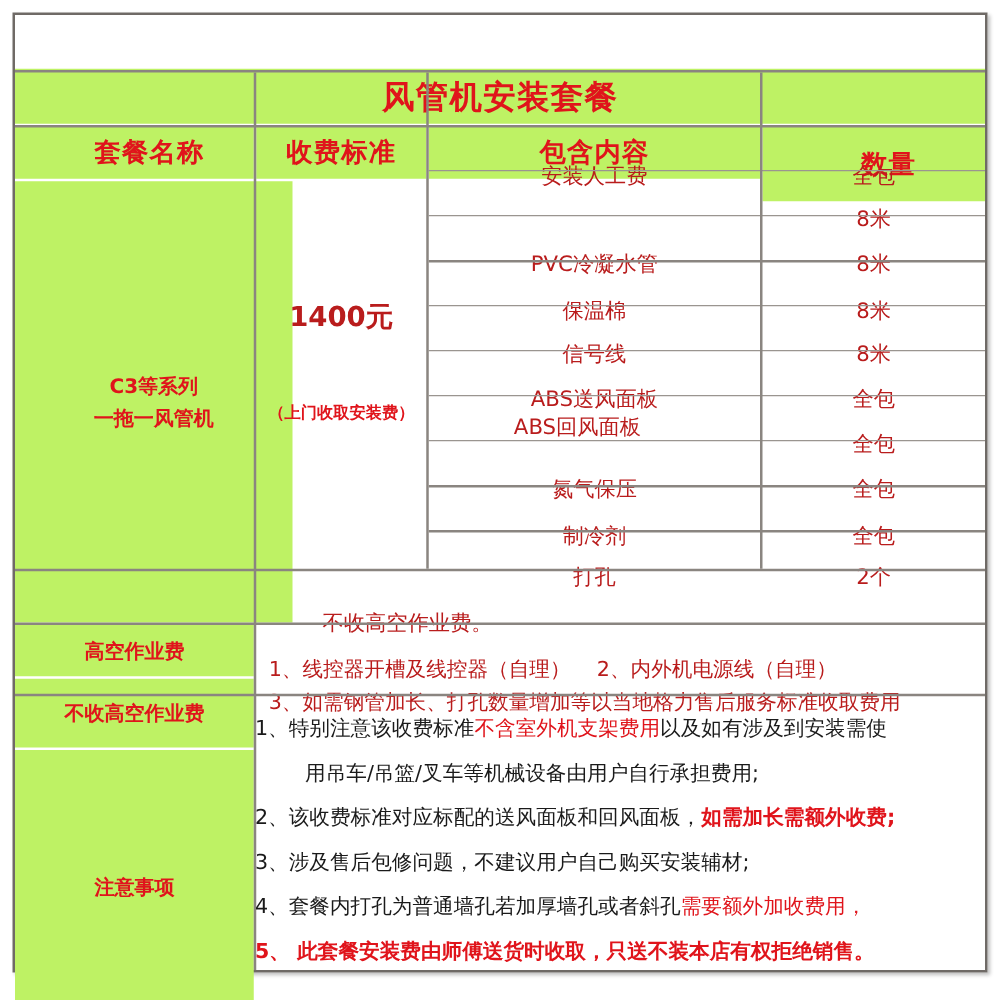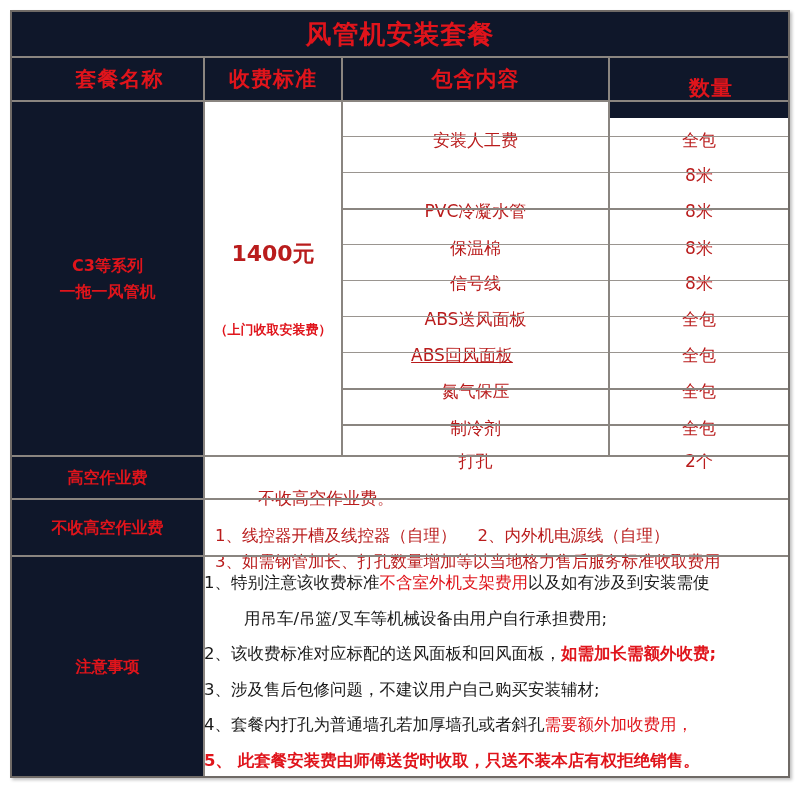--- a/index.html
+++ b/index.html
@@ -3,21 +3,21 @@
 <meta charset="utf-8">
 <style>
   html, body { margin: 0; padding: 0; background: #ffffff; }
   body { width: 800px; height: 800px; position: relative; overflow: hidden;
          font-family: "DejaVu Sans", "Liberation Sans", sans-serif; }
   .sheet { position: absolute; left: 10px; top: 10px; width: 780px; height: 768px;
            border: 2px solid #6f6a66; box-sizing: border-box;
            box-shadow: 2px 2px 3px rgba(0,0,0,0.25); background: #fff; }
   .cell { position: absolute; box-sizing: border-box; display: flex; align-items: center;
           justify-content: center; text-align: center; }
-  .peach { background: #0f172a; }
+  .peach { background: #bef264; margin-top: 43px; }
   .red { color: #e0141b; }
   .dark { color: #b91c1c; margin-top: 21px; }
   .hline { position: absolute; height: 2px; background: #8a8580; }
   .vline { position: absolute; width: 2px; background: #8a8580; }
   .thin { height: 1px; background: #9a9590; }
   .title { font-size: 26px; font-weight: bold; letter-spacing: 1px; }
   .hdr { font-size: 21px; font-weight: bold; letter-spacing: 1px; }
   .item { font-size: 17px; }
   .label { font-size: 16px; font-weight: bold; line-height: 26px; }
   .price { font-size: 22px; font-weight: bold; }
@@ -35,21 +35,21 @@
 
   <div class="cell peach red title" style="left:0;top:0;width:776px;height:44px;">风管机安装套餐</div>
   <div class="hline" style="left:0;top:44px;width:776px;"></div>
 
   <div class="cell peach red hdr" style="left:0;top:46px;width:191px;height:42px;padding-left:24px;">套餐名称</div>
   <div class="cell peach red hdr" style="left:193px;top:46px;width:136px;height:42px;">收费标准</div>
   <div class="cell peach red hdr" style="left:331px;top:46px;width:265px;height:42px;">包含内容</div>
   <div class="cell peach red hdr" style="left:598px;top:46px;width:178px;height:60px;padding-left:24px;">数量</div>
   <div class="hline" style="left:0;top:88px;width:776px;"></div>
 
-  <div class="cell peach red" style="left:0;top:90px;width:191px;height:353px;flex-direction:column;text-align:center;">
+  <div class="cell peach red" style="left:0;top:90px;width:222px;height:353px;flex-direction:column;text-align:center;">
     <div class="label">C3等系列</div>
     <div class="label">一拖一风管机</div>
   </div>
 
   <div class="cell" style="left:193px;top:90px;width:136px;height:353px;flex-direction:column;gap:48px;">
     <div class="price dark">1400元</div>
     <div class="pnote red">（上门收取安装费）</div>
   </div>
 
   <div class="cell item dark" style="left:331px;top:90px;width:265px;height:34px;">安装人工费</div>
@@ -68,21 +68,21 @@
   <div class="hline thin" style="left:331px;top:232px;width:445px;"></div>
 
   <div class="cell item dark" style="left:331px;top:233px;width:265px;height:35px;">信号线</div>
   <div class="cell item dark" style="left:598px;top:233px;width:178px;height:35px;">8米</div>
   <div class="hline thin" style="left:331px;top:268px;width:445px;"></div>
 
   <div class="cell item dark" style="left:331px;top:269px;width:265px;height:35px;">ABS送风面板</div>
   <div class="cell item dark" style="left:598px;top:269px;width:178px;height:35px;">全包</div>
   <div class="hline thin" style="left:331px;top:304px;width:445px;"></div>
 
-  <div class="cell item dark" style="left:331px;top:305px;width:238px;height:35px;text-decoration:underline;">ABS回风面板</div>
+  <div class="cell item dark" style="left:331px;top:291px;width:238px;height:35px;">ABS回风面板</div>
   <div class="cell item dark" style="left:598px;top:305px;width:178px;height:35px;">全包</div>
   <div class="hline thin" style="left:331px;top:340px;width:445px;"></div>
 
   <div class="cell item dark" style="left:331px;top:341px;width:265px;height:35px;">氮气保压</div>
   <div class="cell item dark" style="left:598px;top:341px;width:178px;height:35px;">全包</div>
   <div class="hline" style="left:331px;top:376px;width:445px;"></div>
 
   <div class="cell item dark" style="left:331px;top:378px;width:265px;height:34px;">制冷剂</div>
   <div class="cell item dark" style="left:598px;top:378px;width:178px;height:34px;">全包</div>
   <div class="hline" style="left:331px;top:412px;width:445px;"></div>

